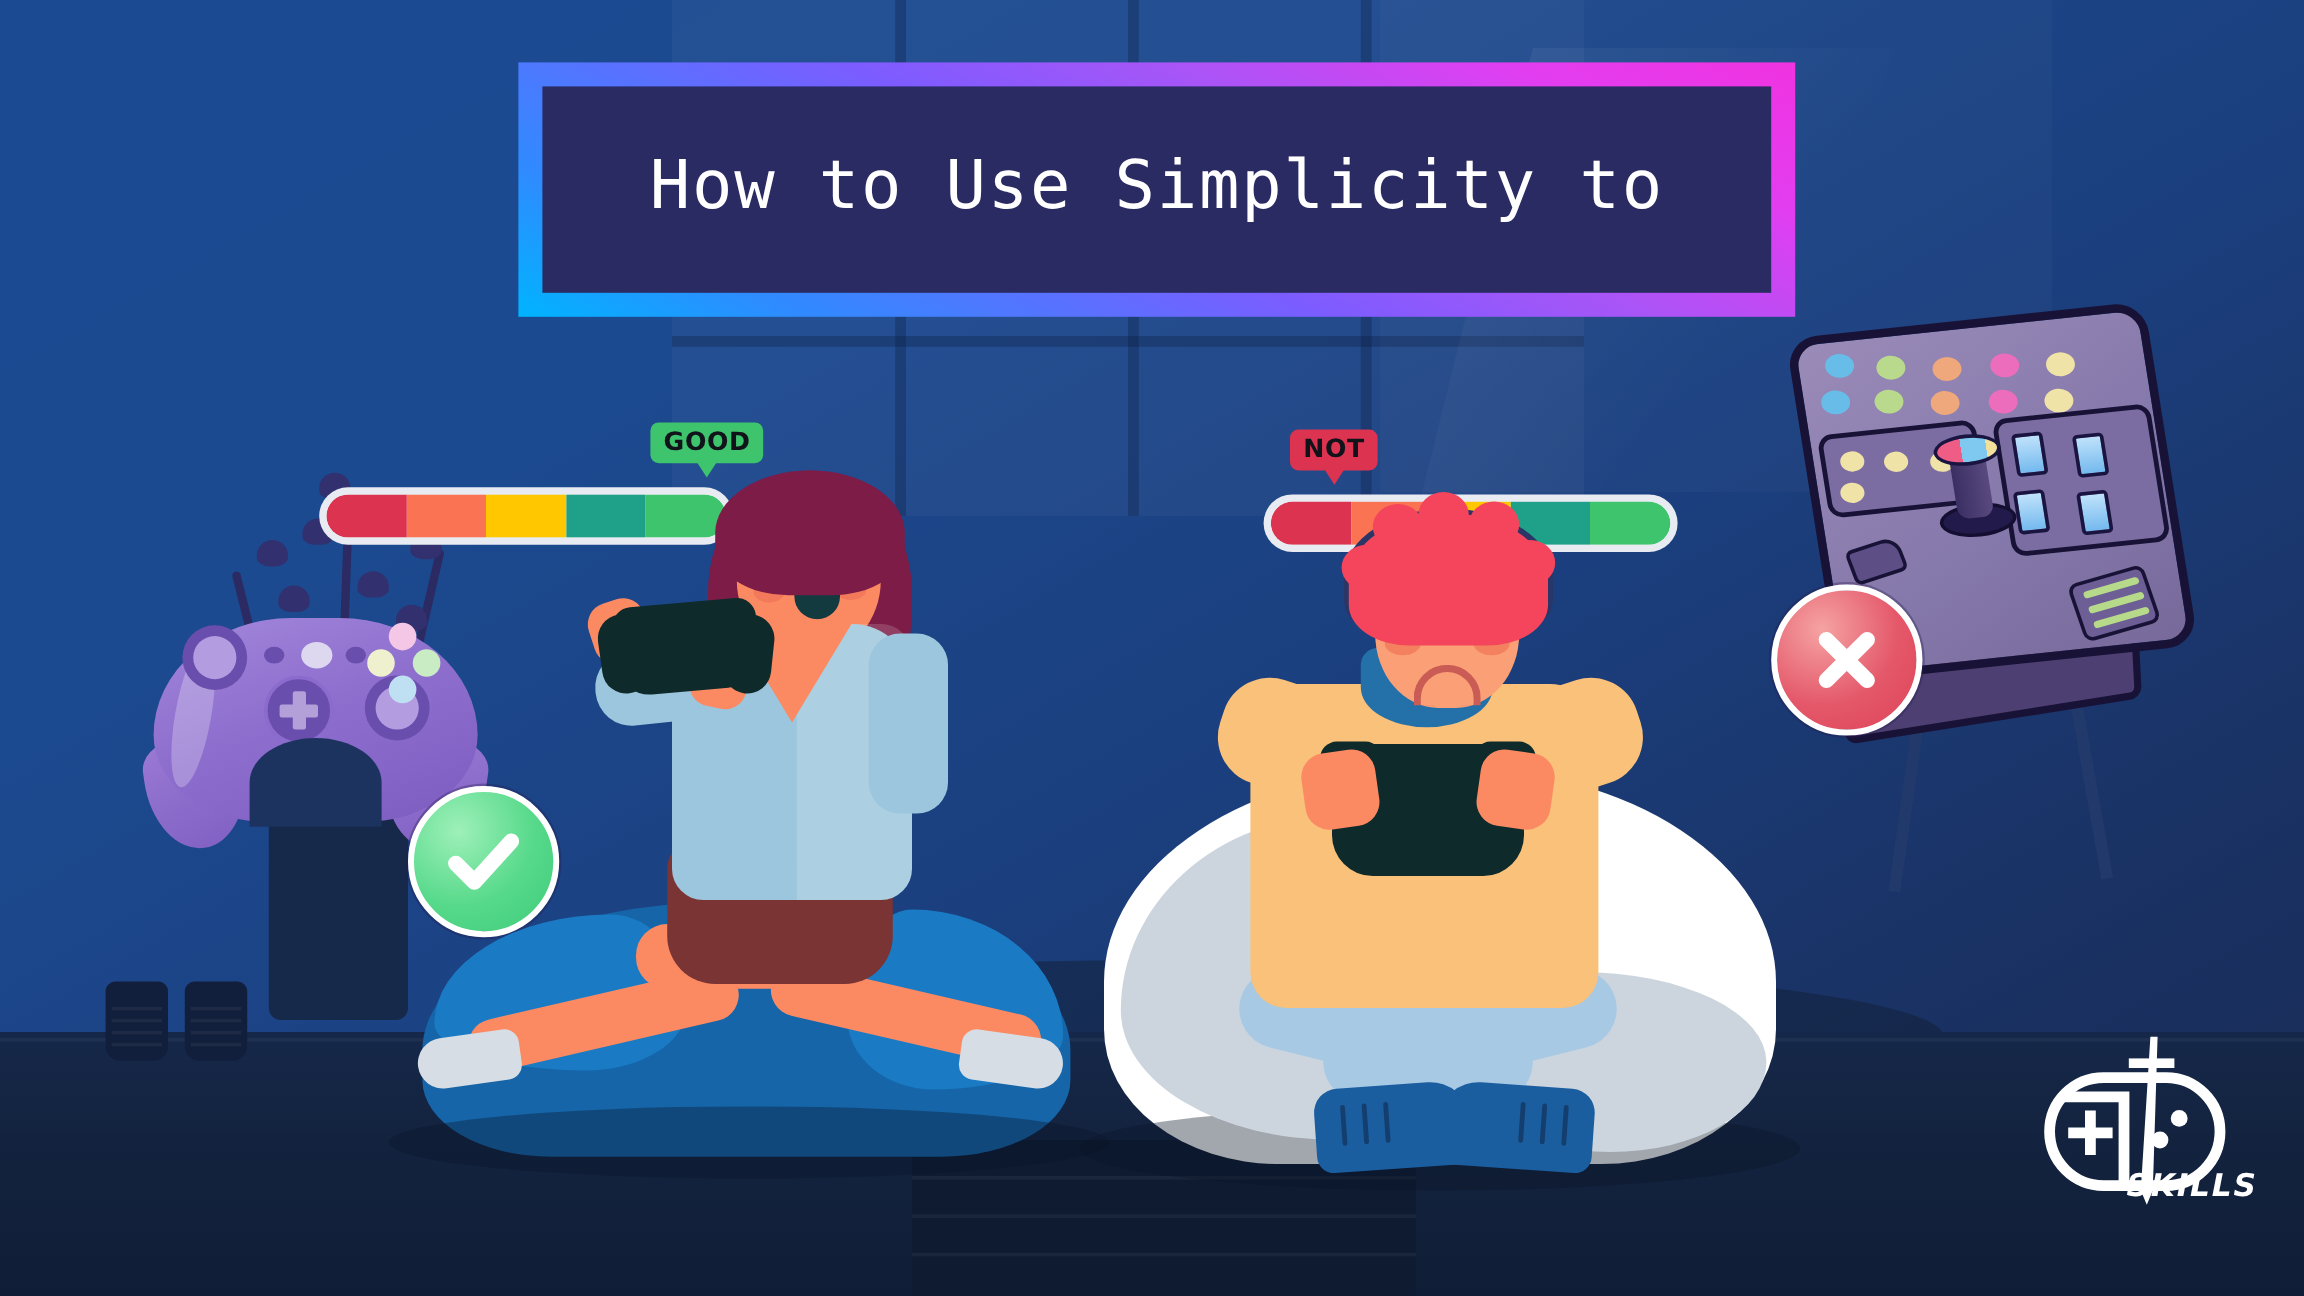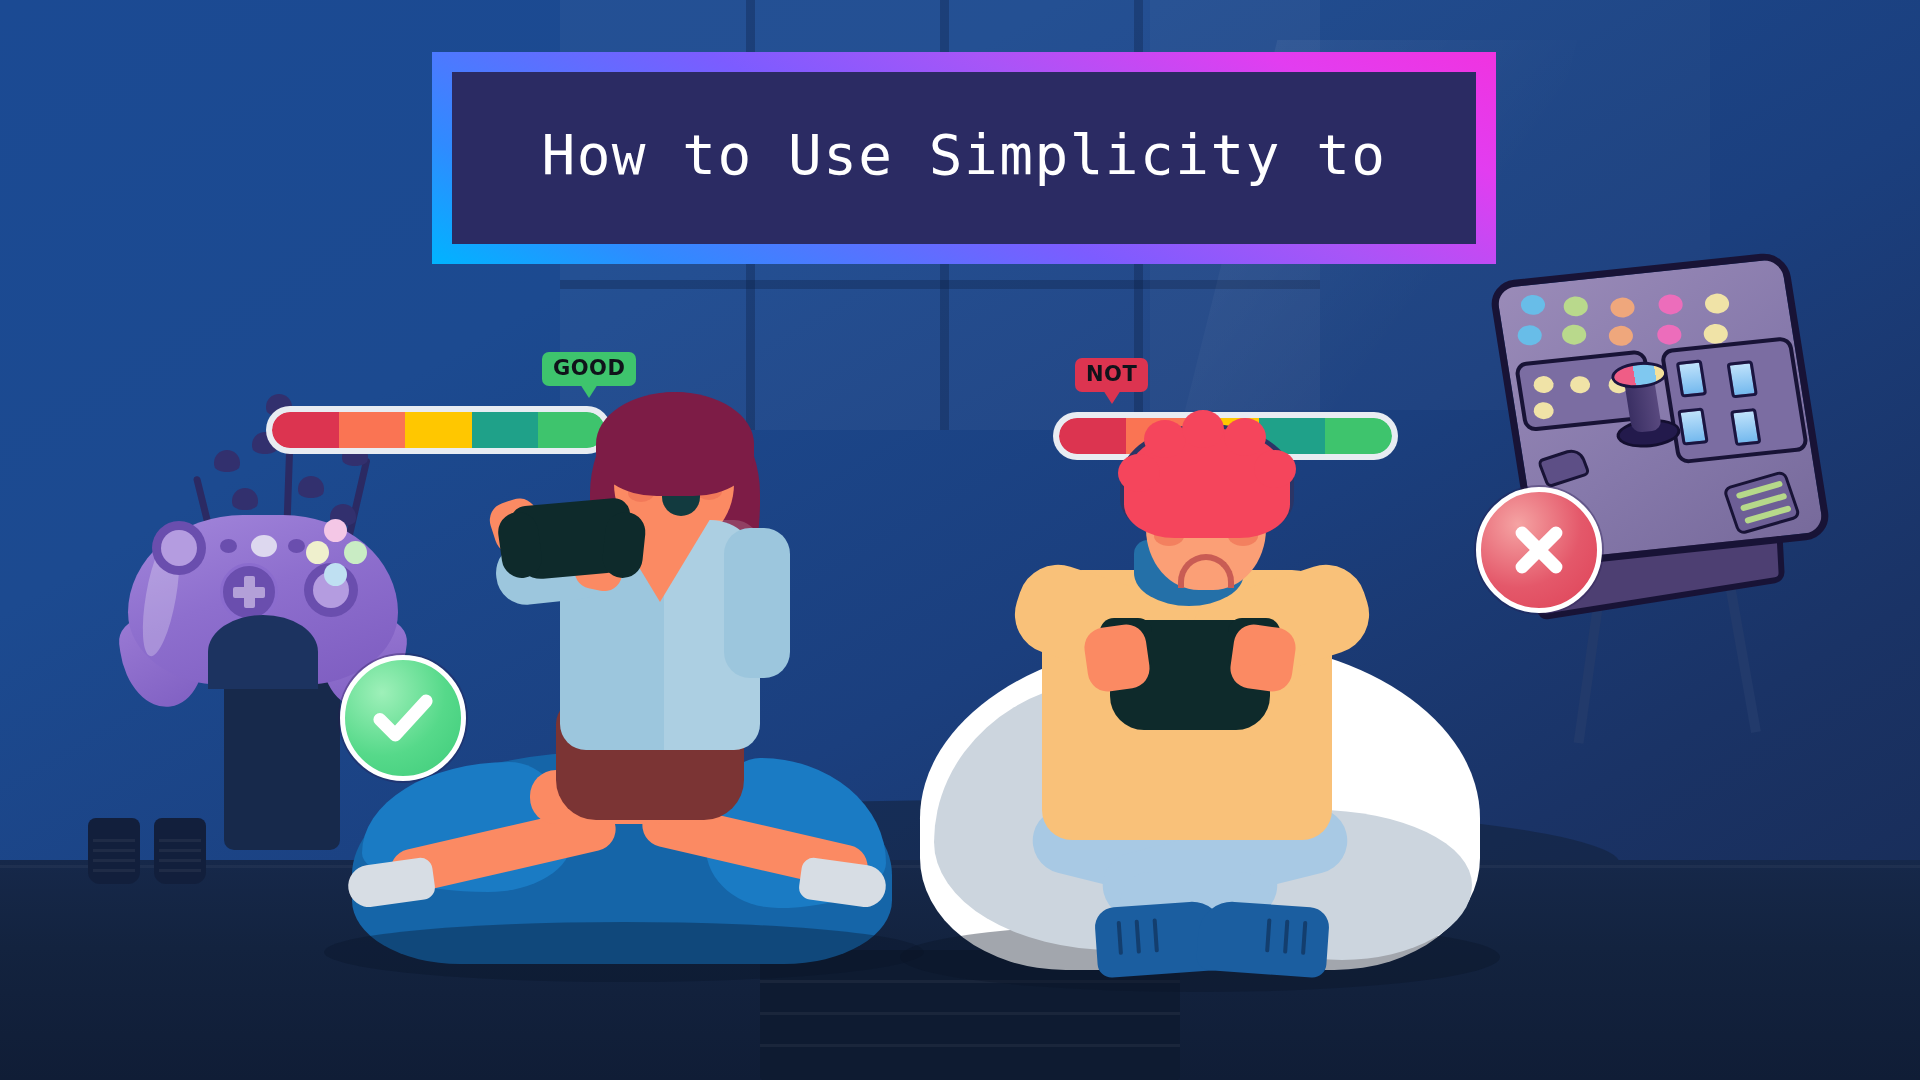--- a/index.html
+++ b/index.html
@@ -587,14 +587,26 @@
       <b style="left:130px;top:22px;"></b>
     </div>
 
     <div class="pad-dark" style="left:1110px;top:620px;width:160px;height:110px;border-radius:10px 10px 34px 34px;"></div>
     <div class="pad-dark" style="left:1100px;top:618px;width:52px;height:56px;border-radius:14px;"></div>
     <div class="pad-dark" style="left:1228px;top:618px;width:52px;height:56px;border-radius:14px;"></div>
     <div class="m-hand" style="left:1086px;top:626px;transform:rotate(-8deg);"></div>
     <div class="m-hand" style="left:1232px;top:626px;transform:rotate(8deg);"></div>
   </div>
 
+  <div class="logo">
+    <svg viewBox="0 0 176 172">
+      <rect x="16" y="36" width="142" height="90" rx="45" ry="45" fill="none" stroke="#ffffff" stroke-width="9"></rect>
+      <path d="M30 52 L78 52 L78 118" fill="none" stroke="#ffffff" stroke-width="9" stroke-linecap="square"></path>
+      <path d="M36 82 L64 82 M50 68 L50 96" fill="none" stroke="#ffffff" stroke-width="9" stroke-linecap="square"></path>
+      <circle cx="124" cy="70" r="7" fill="#ffffff"></circle>
+      <circle cx="108" cy="88" r="7" fill="#ffffff"></circle>
+      <path d="M100 2 L106 2 L102 130 L97 142 L92 130 Z" fill="#ffffff"></path>
+      <rect x="82" y="20" width="38" height="8" fill="#ffffff"></rect>
+    </svg>
+    <div class="logo-text">SKILLS</div>
+  </div>
 
 </div>
 
 </body></html>

